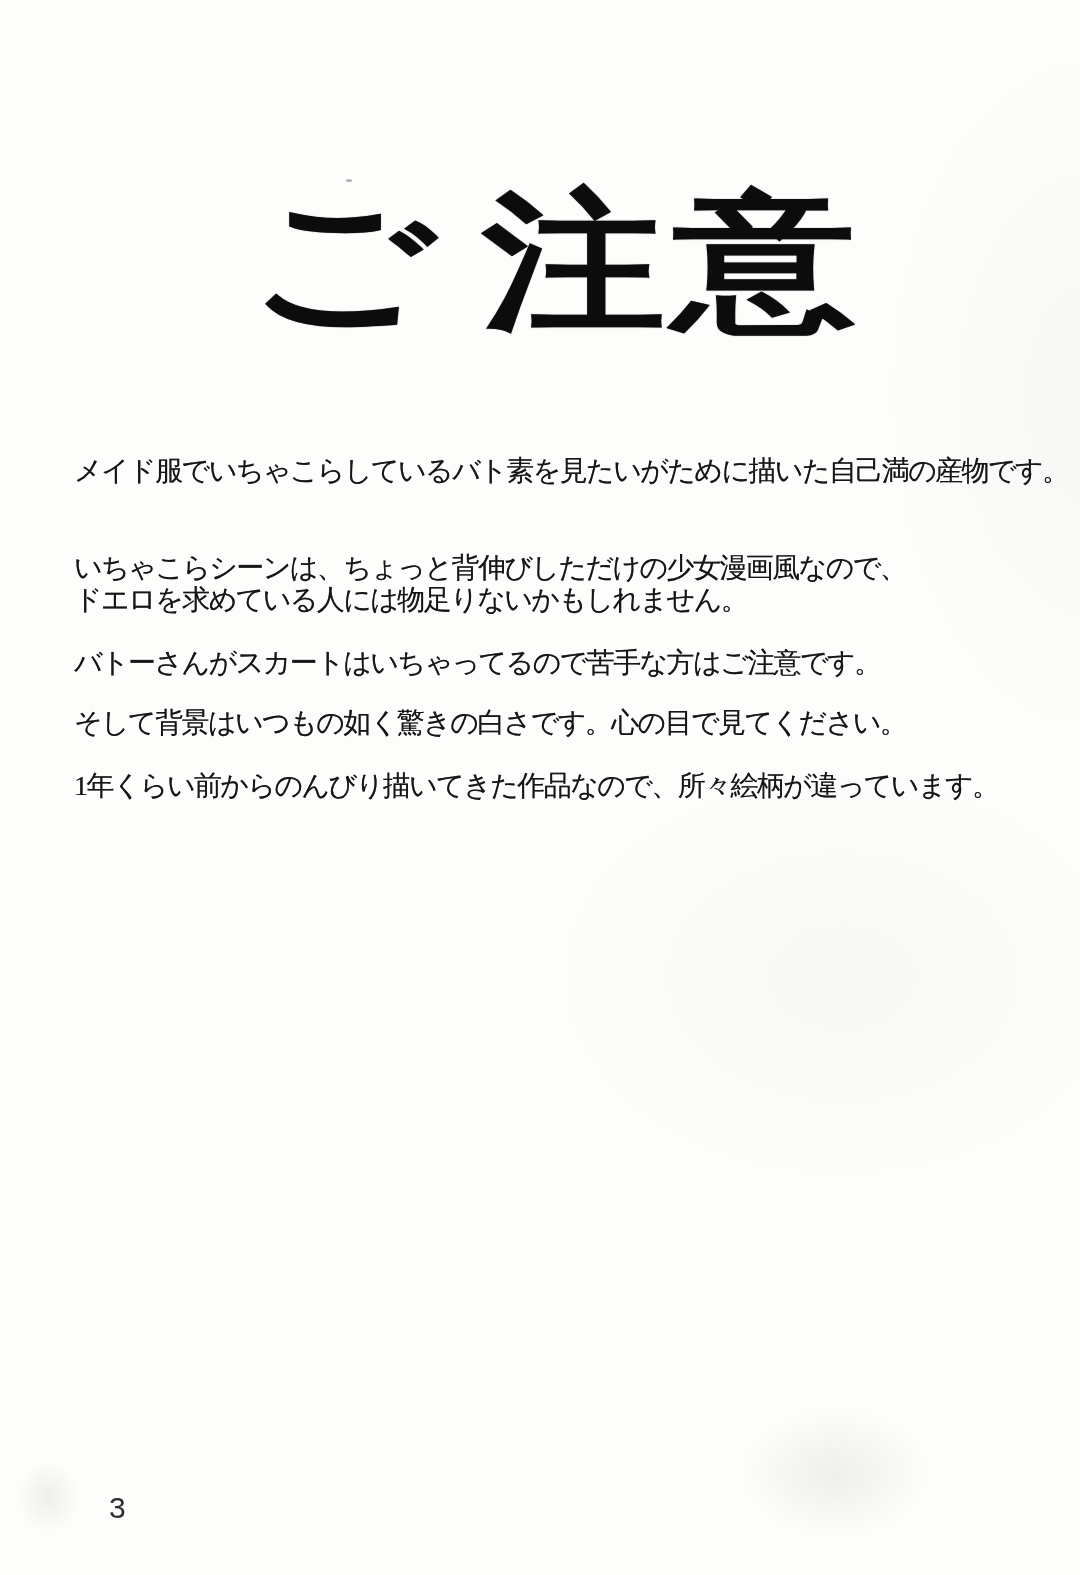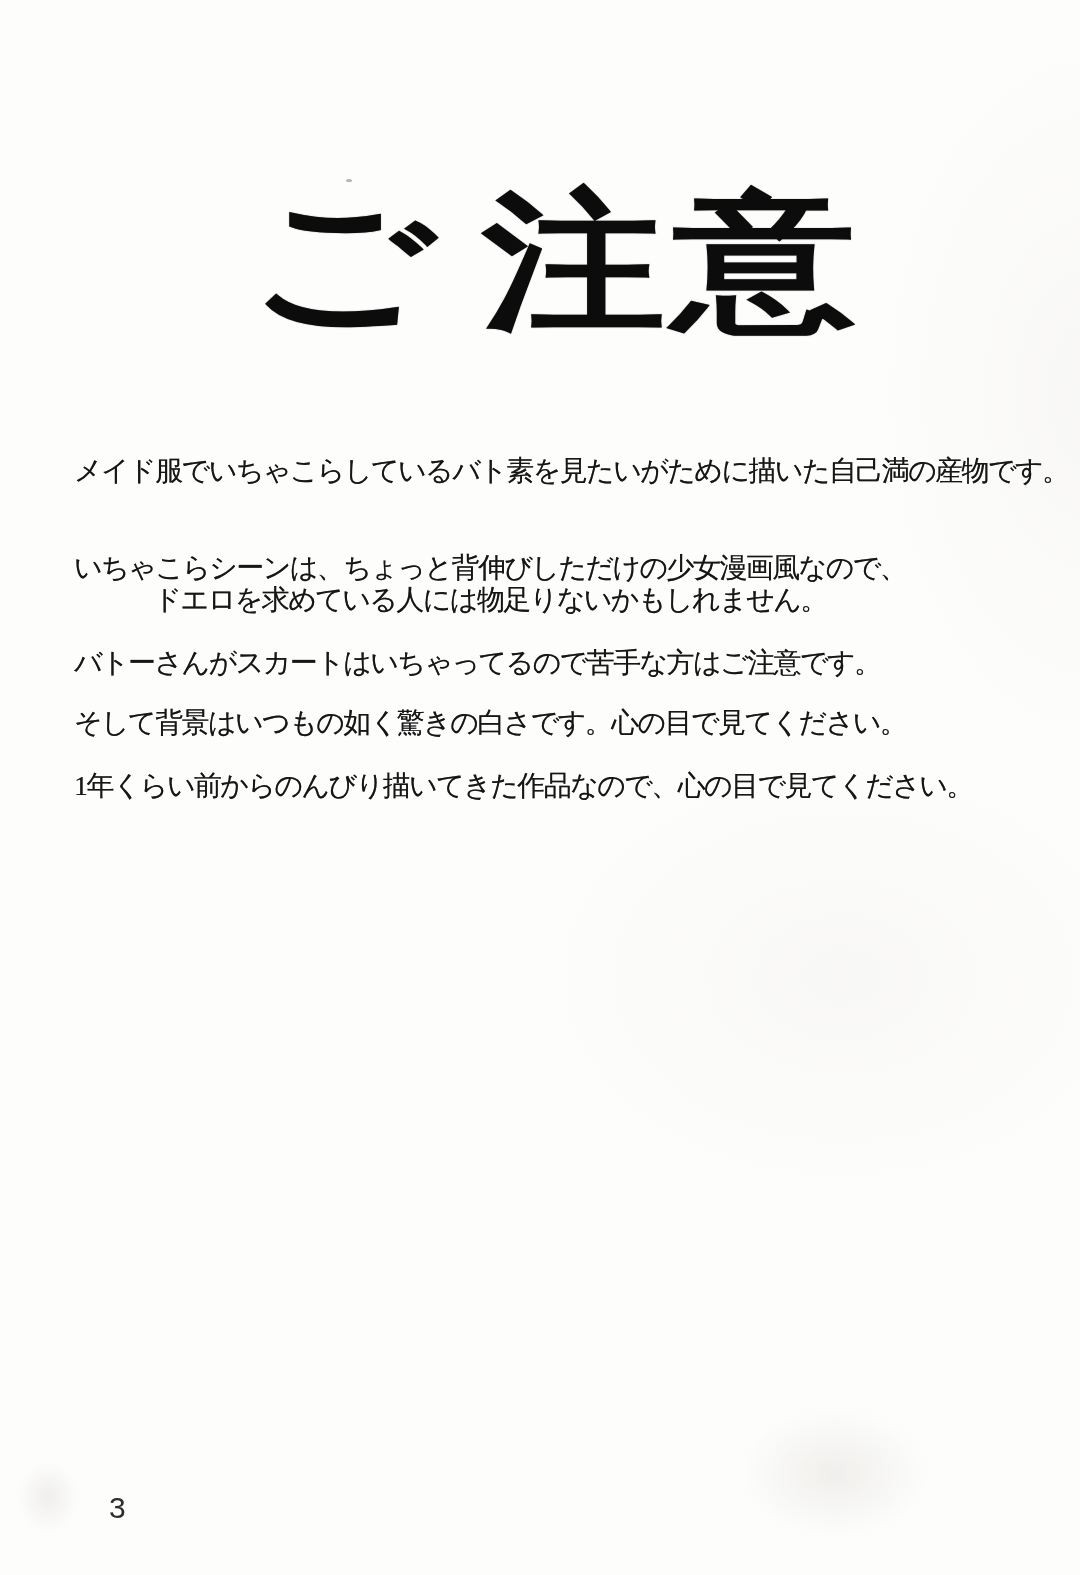--- a/index.html
+++ b/index.html
@@ -51,21 +51,21 @@
     left: 74px;
     margin: 0;
     color: #161616;
     font-size: 28px;
     line-height: 32px;
     letter-spacing: -1.6px;
     white-space: nowrap;
     text-shadow: 0 0 0.5px rgba(0,0,0,0.5);
   }
   .para-1 { top: 455px; }
-  .para-2 { top: 552px; text-align: center; }
+  .para-2 { top: 552px; }
   .para-3 { top: 647px; }
   .para-4 { top: 707px; }
   .para-5 { top: 770px; }
   
   .page-number {
     position: absolute;
     left: 109px;
     top: 1492px;
     font-family: "Liberation Sans", "DejaVu Sans", sans-serif;
     font-size: 30px;
@@ -125,21 +125,21 @@
 
     <p class="para para-4">
       <span>そして背景はいつもの如く驚きの白さです。心の目で見てください。</span>
     </p>
 
     <p class="para para-3">
       <span>バトーさんがスカートはいちゃってるので苦手な方はご注意です。</span>
     </p>
 
     <p class="para para-5">
-      <span>1年くらい前からのんびり描いてきた作品なので、心の目で見てください。</span>
+      <span>1年くらい前からのんびり描いてきた作品なので、所々絵柄が違っています。</span>
     </p>
 
   </div>
 
   <div class="page-number">3</div>
 
   <div class="speck-top"></div>
   <div class="smudge-bottom-right"></div>
   <div class="smudge-bottom-left"></div>
 

